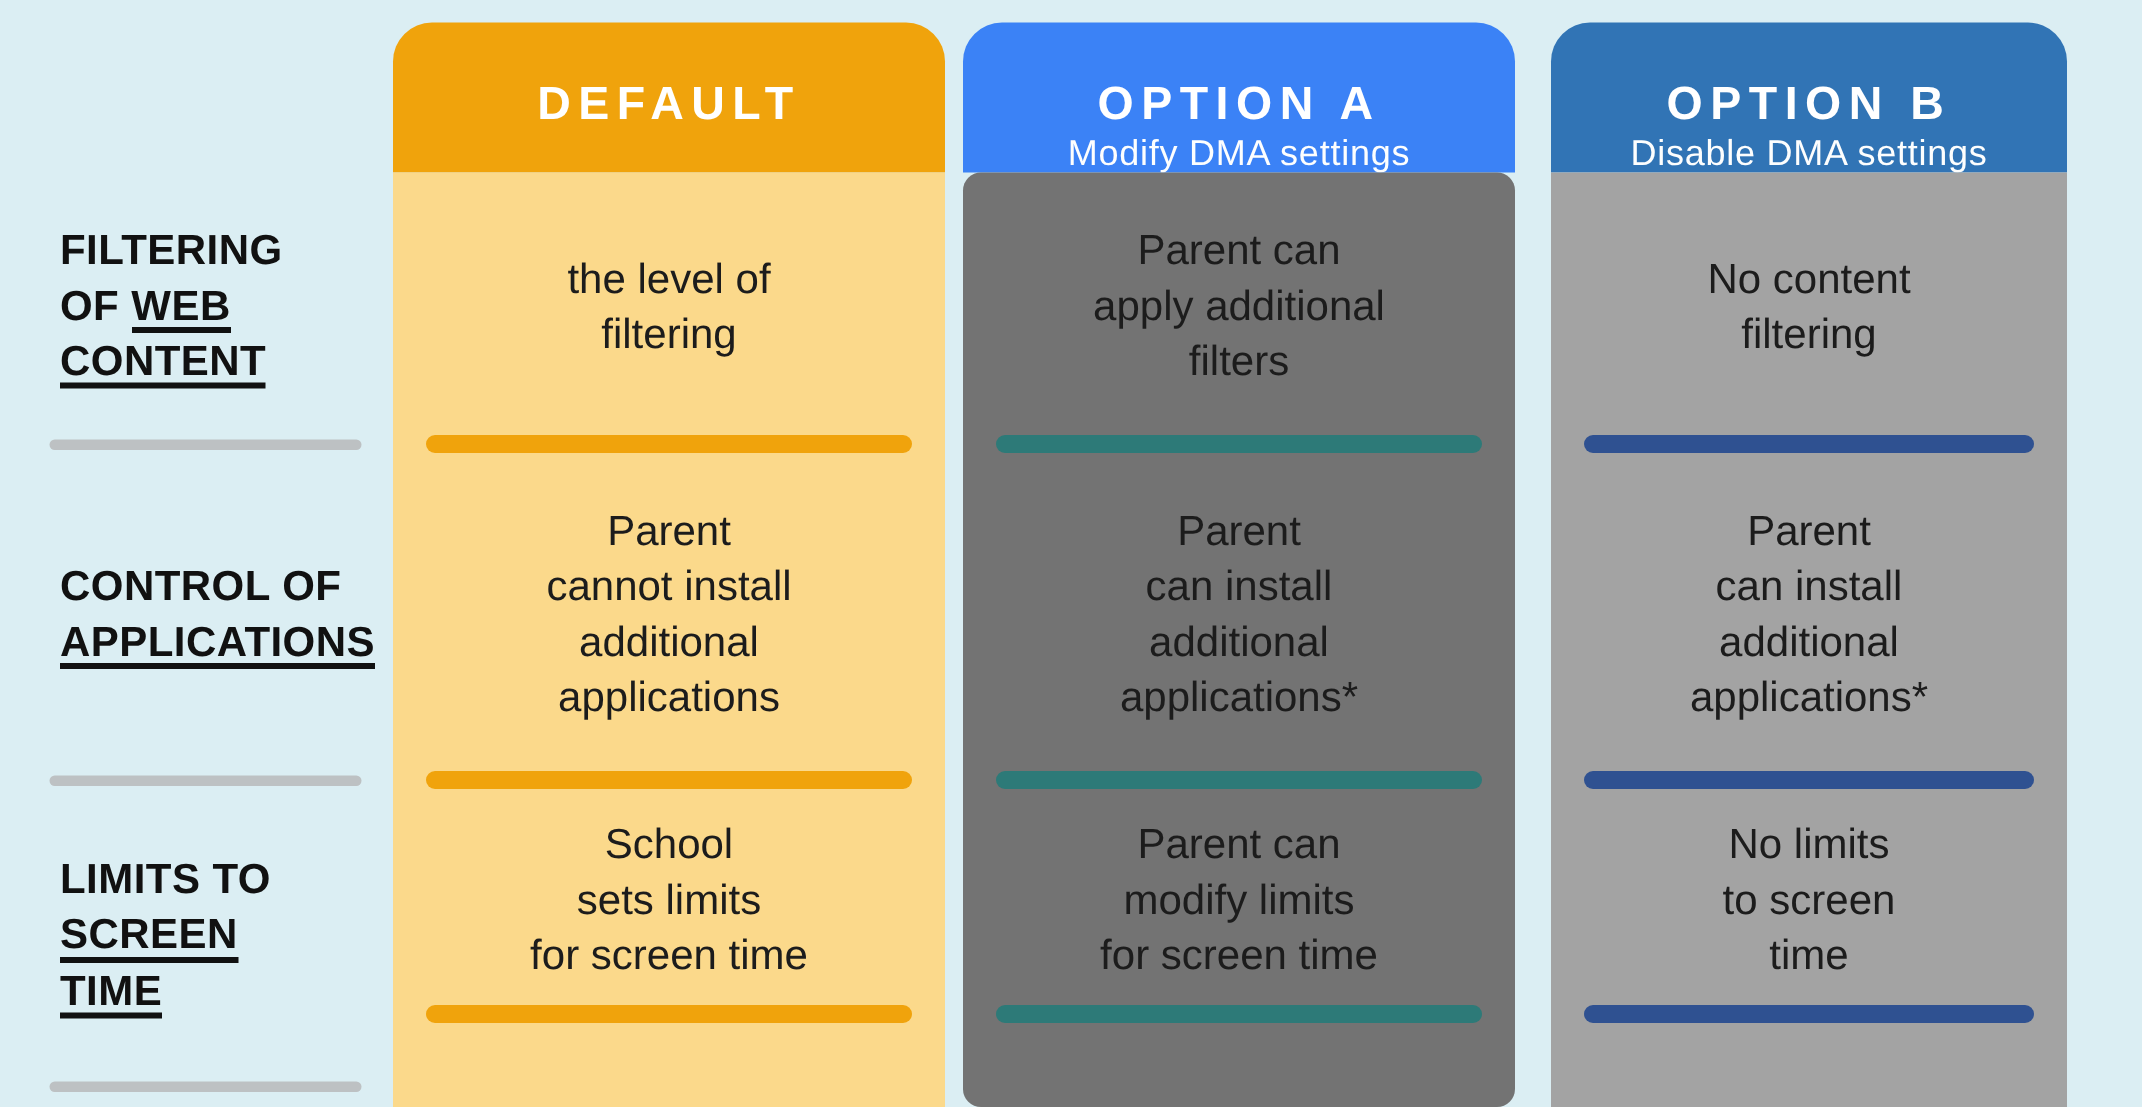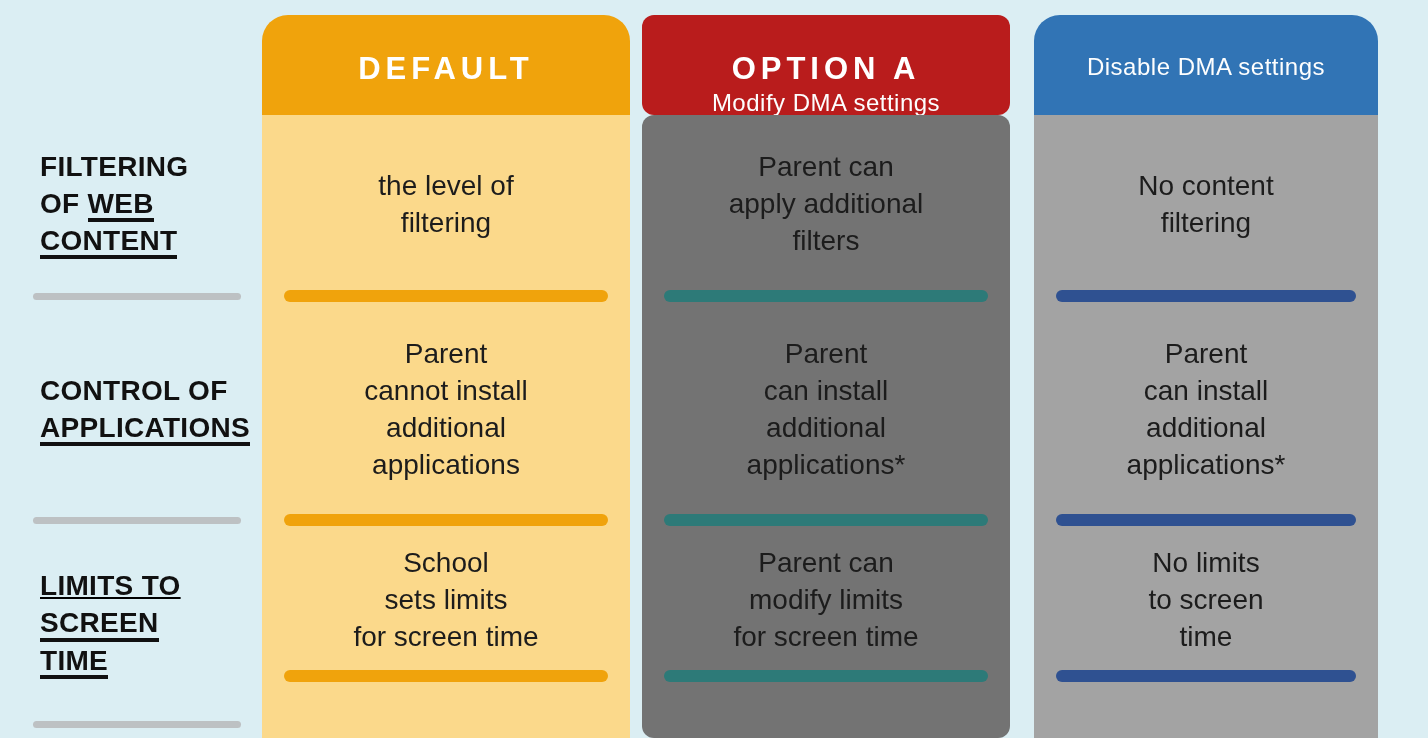--- a/index.html
+++ b/index.html
@@ -5,38 +5,38 @@
   html, body { margin:0; padding:0; }
   .canvas {
     position:relative; width:1428px; height:738px;
     background:#dbeef3; overflow:hidden;
     font-family:"Liberation Sans", sans-serif;
   }
 
   
   .labels { position:absolute; left:33px; top:115px; width:208px; }
   .lrow { position:relative; display:flex; flex-direction:column; justify-content:center; }
-  .lrow-1 { height:187px; } .lrow-2 { height:224px; } .lrow-3 { height:204px;text-decoration:underline; }
+  .lrow-1 { height:187px; } .lrow-2 { height:224px; } .lrow-3 { height:204px; }
   .ltext { padding:0 0 10px 7px; font-weight:bold; font-size:28px; line-height:37px;
            color:#111; letter-spacing:0.3px; }
   .lline { white-space:nowrap; }
   .u { display:inline-block; line-height:1.05; border-bottom:4px solid #111; }
   .ldivider { position:absolute; left:0; right:0; bottom:2px; height:7px;
               border-radius:4px; background:#bdc1c3; }
 
   
   .col { position:absolute; top:15px; bottom:0; }
   .col-default { left:262px; width:368px; }
   .col-a       { left:642px; width:368px; }
   .col-b       { left:1034px; width:344px; }
 
   .chead { height:100px; border-radius:26px 26px 0 0; color:#fff; text-align:center;
            padding-top:36px; box-sizing:border-box; }
   .chead-default { background:#f0a30c; }
-  .chead-a       { background:#b91c1c;border-radius:12px; }
+  .chead-a       { background:#3b82f6; }
   .chead-b       { background:#3174b5; }
   .ch-title { font-size:31px; font-weight:bold; letter-spacing:5px; line-height:36px; }
   .ch-sub   { font-size:24px; line-height:32px; letter-spacing:0.5px; color:#fdfefe; }
 
   .cbody { position:absolute; top:100px; left:0; right:0; bottom:0; }
   .cbody-default { background:#fbd98b; }
   .cbody-a       { background:#737373;border-radius:12px; }
   .cbody-b       { background:#a3a3a3; }
 
   .cell { position:relative; display:flex; flex-direction:column; justify-content:center;
@@ -142,20 +142,21 @@
           <div>modify limits</div>
           <div>for screen time</div>
         </div>
         <div class="cdivider cdiv-a"></div>
       </div>
     </div>
   </div>
 
   <div class="col col-b">
     <div class="chead chead-b">
+      <div class="ch-title">OPTION B</div>
       <div class="ch-sub">Disable DMA settings</div>
     </div>
     <div class="cbody cbody-b">
       <div class="cell cell-1">
         <div class="ctext">
           <div>No content</div>
           <div>filtering</div>
         </div>
         <div class="cdivider cdiv-b"></div>
       </div>

